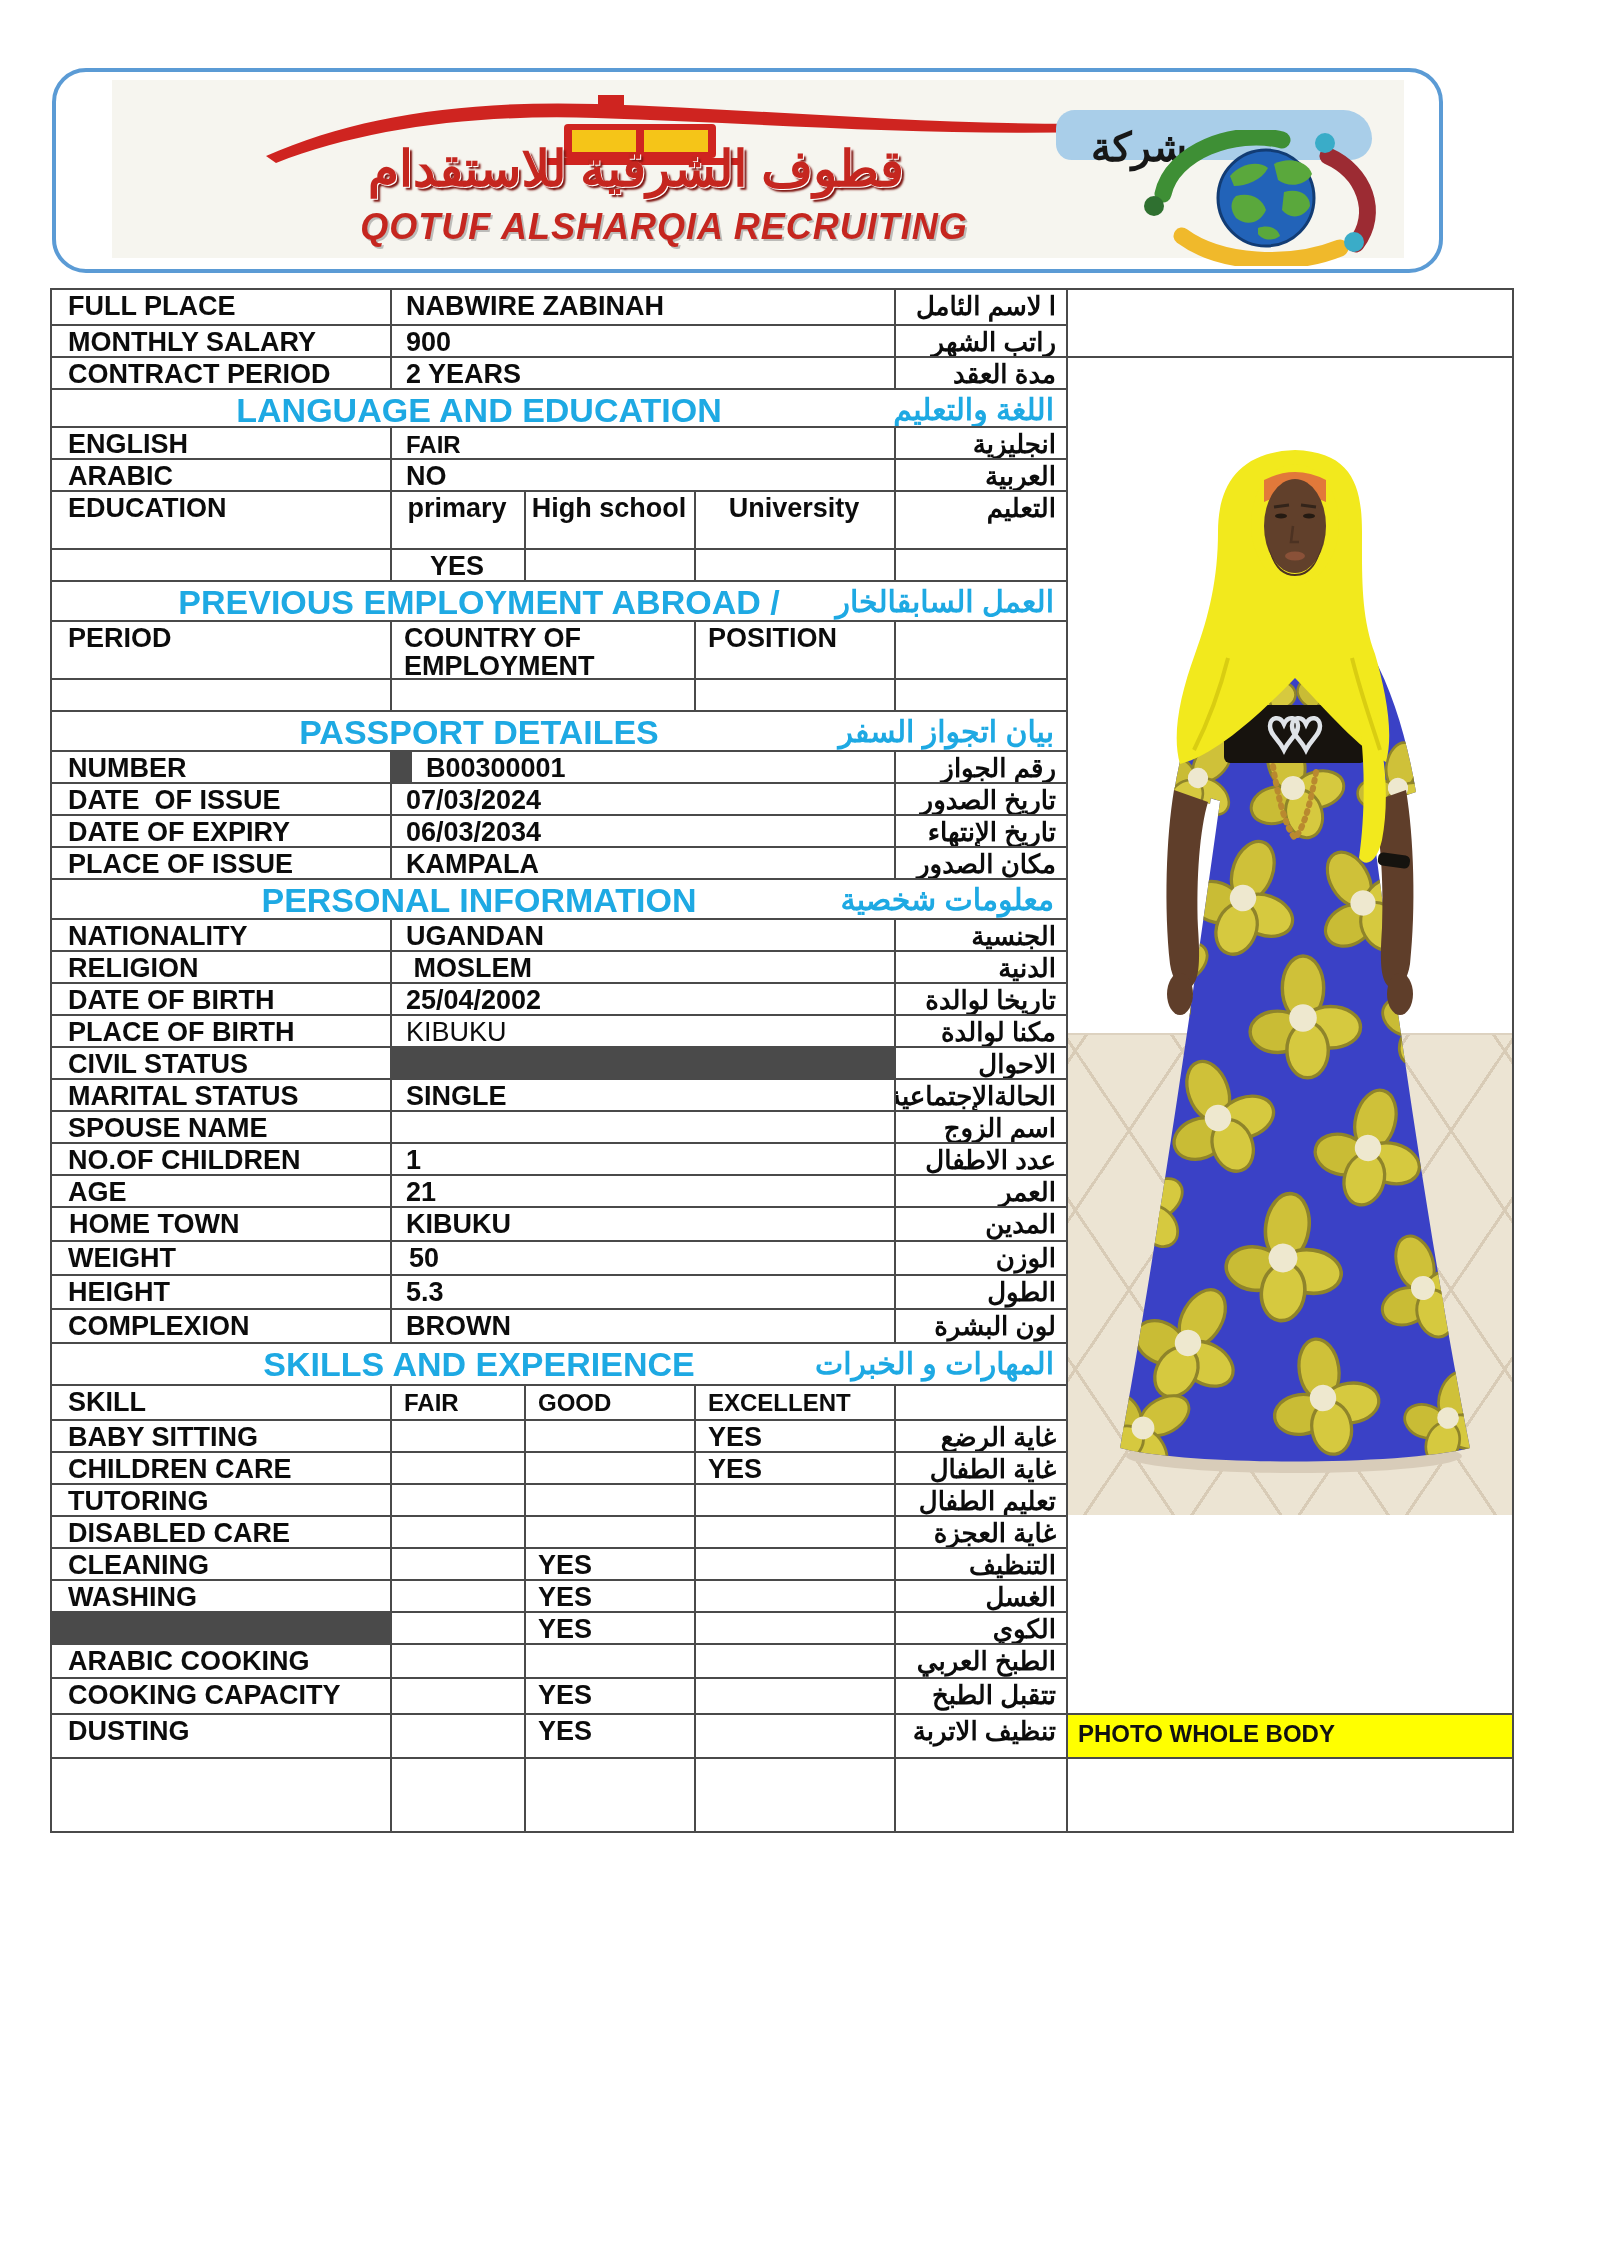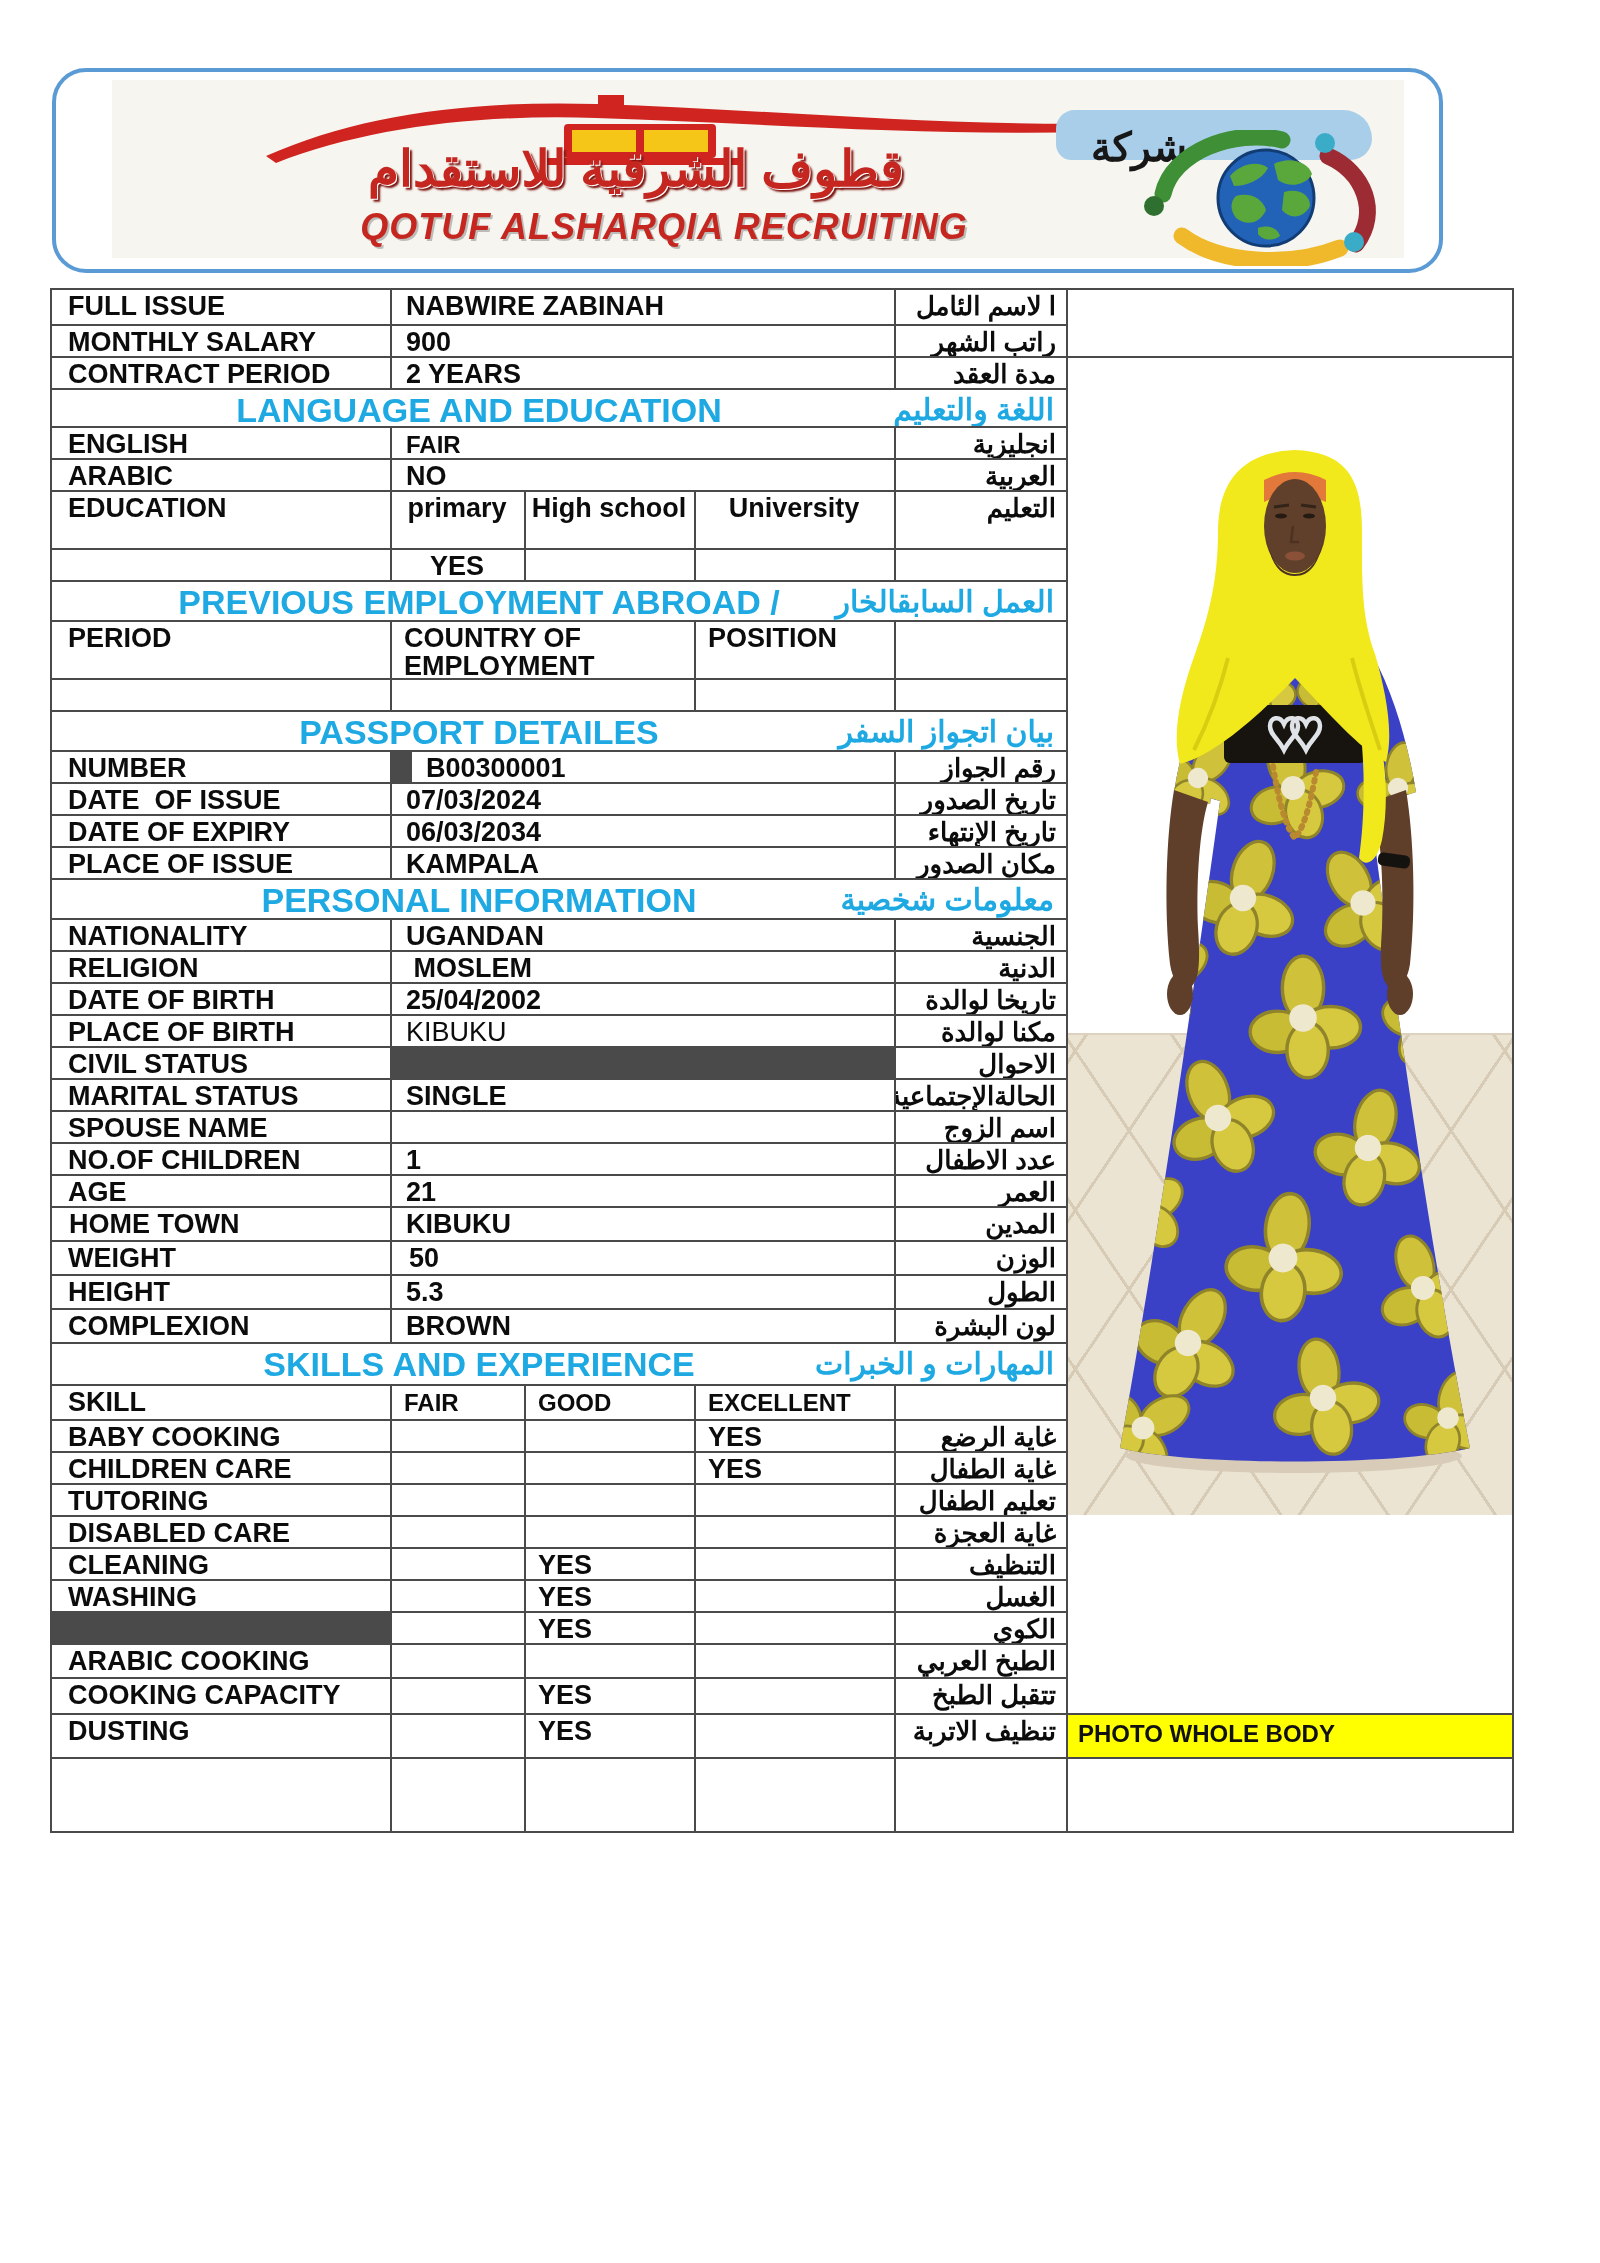--- a/index.html
+++ b/index.html
@@ -180,21 +180,21 @@
         <ellipse cx="227" cy="198" rx="10" ry="4.5" fill="#8a5138"></ellipse>
       </svg>
     </div>
 
     <div class="cell ph-c">PHOTO WHOLE BODY</div>
 
     <div class="cell ph-d">
       
       
     </div>
-  <div class="cell c-label" style="grid-area: 1 / 1;">FULL ISSUE</div>
+  <div class="cell c-label" style="grid-area: 1 / 1;">FULL PLACE</div>
       <div class="cell c-value" style="grid-area: 1 / 2 / auto / span 3;">NABWIRE ZABINAH</div>
       <div class="cell c-ar" style="grid-area: 1 / 5;">ا لاسم الئامل</div>
       <div class="cell c-label" style="grid-area: 2 / 1;">MONTHLY SALARY</div>
       <div class="cell c-value" style="grid-area: 2 / 2 / auto / span 3;">900</div>
       <div class="cell c-ar" style="grid-area: 2 / 5;">راتب الشهر</div>
       <div class="cell c-label" style="grid-area: 3 / 1;">CONTRACT PERIOD</div>
       <div class="cell c-value" style="grid-area: 3 / 2 / auto / span 3;">2 YEARS</div>
       <div class="cell c-ar" style="grid-area: 3 / 5;">مدة العقد</div>
       <div class="cell c-section" style="grid-area: 4 / 1 / auto / span 5;"><span class="sec-en">LANGUAGE AND EDUCATION</span><span class="sec-ar">اللغة والتعليم</span></div>
       <div class="cell c-label" style="grid-area: 5 / 1;">ENGLISH</div>
@@ -273,21 +273,21 @@
       <div class="cell c-ar" style="grid-area: 29 / 5;">الطول</div>
       <div class="cell c-label" style="grid-area: 30 / 1;">COMPLEXION</div>
       <div class="cell c-value" style="grid-area: 30 / 2 / auto / span 3;">BROWN</div>
       <div class="cell c-ar" style="grid-area: 30 / 5;">لون البشرة</div>
       <div class="cell c-section" style="grid-area: 31 / 1 / auto / span 5;"><span class="sec-en">SKILLS AND EXPERIENCE</span><span class="sec-ar">المهارات و الخبرات</span></div>
       <div class="cell c-label" style="grid-area: 32 / 1;">SKILL</div>
       <div class="cell c-sub small" style="grid-area: 32 / 2;">FAIR</div>
       <div class="cell c-sub small" style="grid-area: 32 / 3;">GOOD</div>
       <div class="cell c-sub small" style="grid-area: 32 / 4;">EXCELLENT</div>
       <div class="cell c-ar" style="grid-area: 32 / 5;"></div>
-      <div class="cell c-label" style="grid-area: 33 / 1;">BABY COOKING</div>
+      <div class="cell c-label" style="grid-area: 33 / 1;">BABY SITTING</div>
       <div class="cell c-sub" style="grid-area: 33 / 2;"></div>
       <div class="cell c-sub" style="grid-area: 33 / 3;"></div>
       <div class="cell c-sub" style="grid-area: 33 / 4;">YES</div>
       <div class="cell c-ar" style="grid-area: 33 / 5;">غاية الرضع</div>
       <div class="cell c-label" style="grid-area: 34 / 1;">CHILDREN CARE</div>
       <div class="cell c-sub" style="grid-area: 34 / 2;"></div>
       <div class="cell c-sub" style="grid-area: 34 / 3;"></div>
       <div class="cell c-sub" style="grid-area: 34 / 4;">YES</div>
       <div class="cell c-ar" style="grid-area: 34 / 5;">غاية الطفال</div>
       <div class="cell c-label" style="grid-area: 35 / 1;">TUTORING</div>

